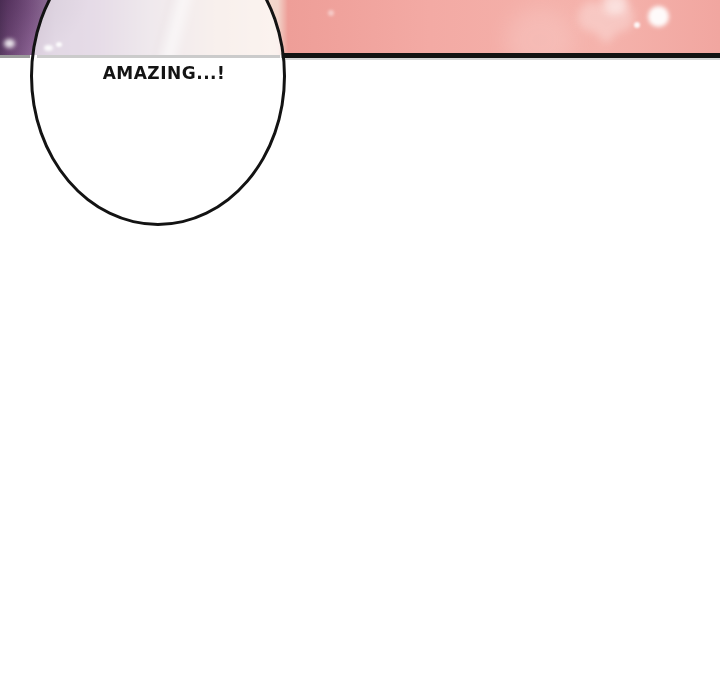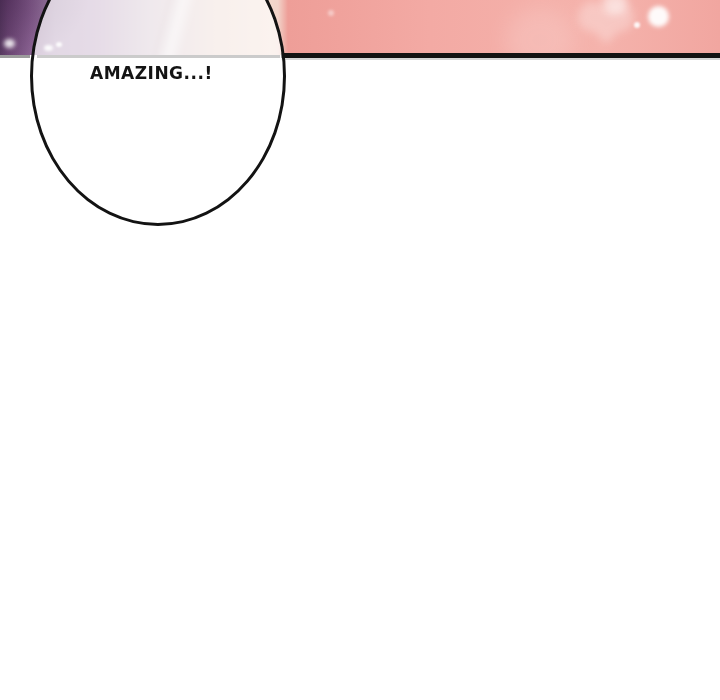--- a/index.html
+++ b/index.html
@@ -107,21 +107,21 @@
     border-radius: 50%;
     background: var(--bubble-fill, rgba(255,255,255,0.68));
     box-sizing: border-box;
     z-index: 3;
   }
   .bubble-text {
     position: absolute;
     left: 90px; top: 62px;
     width: 148px; height: 22px;
     z-index: 5;
-    text-align: left;
+    text-align: center;
     font-weight: 700;
     font-size: 17px;
     line-height: 22px;
     letter-spacing: 0.5px;
     color: var(--text-color, #141414);
     font-family: "DejaVu Sans", sans-serif;
     white-space: nowrap;
   }
 </style>
 </head>

